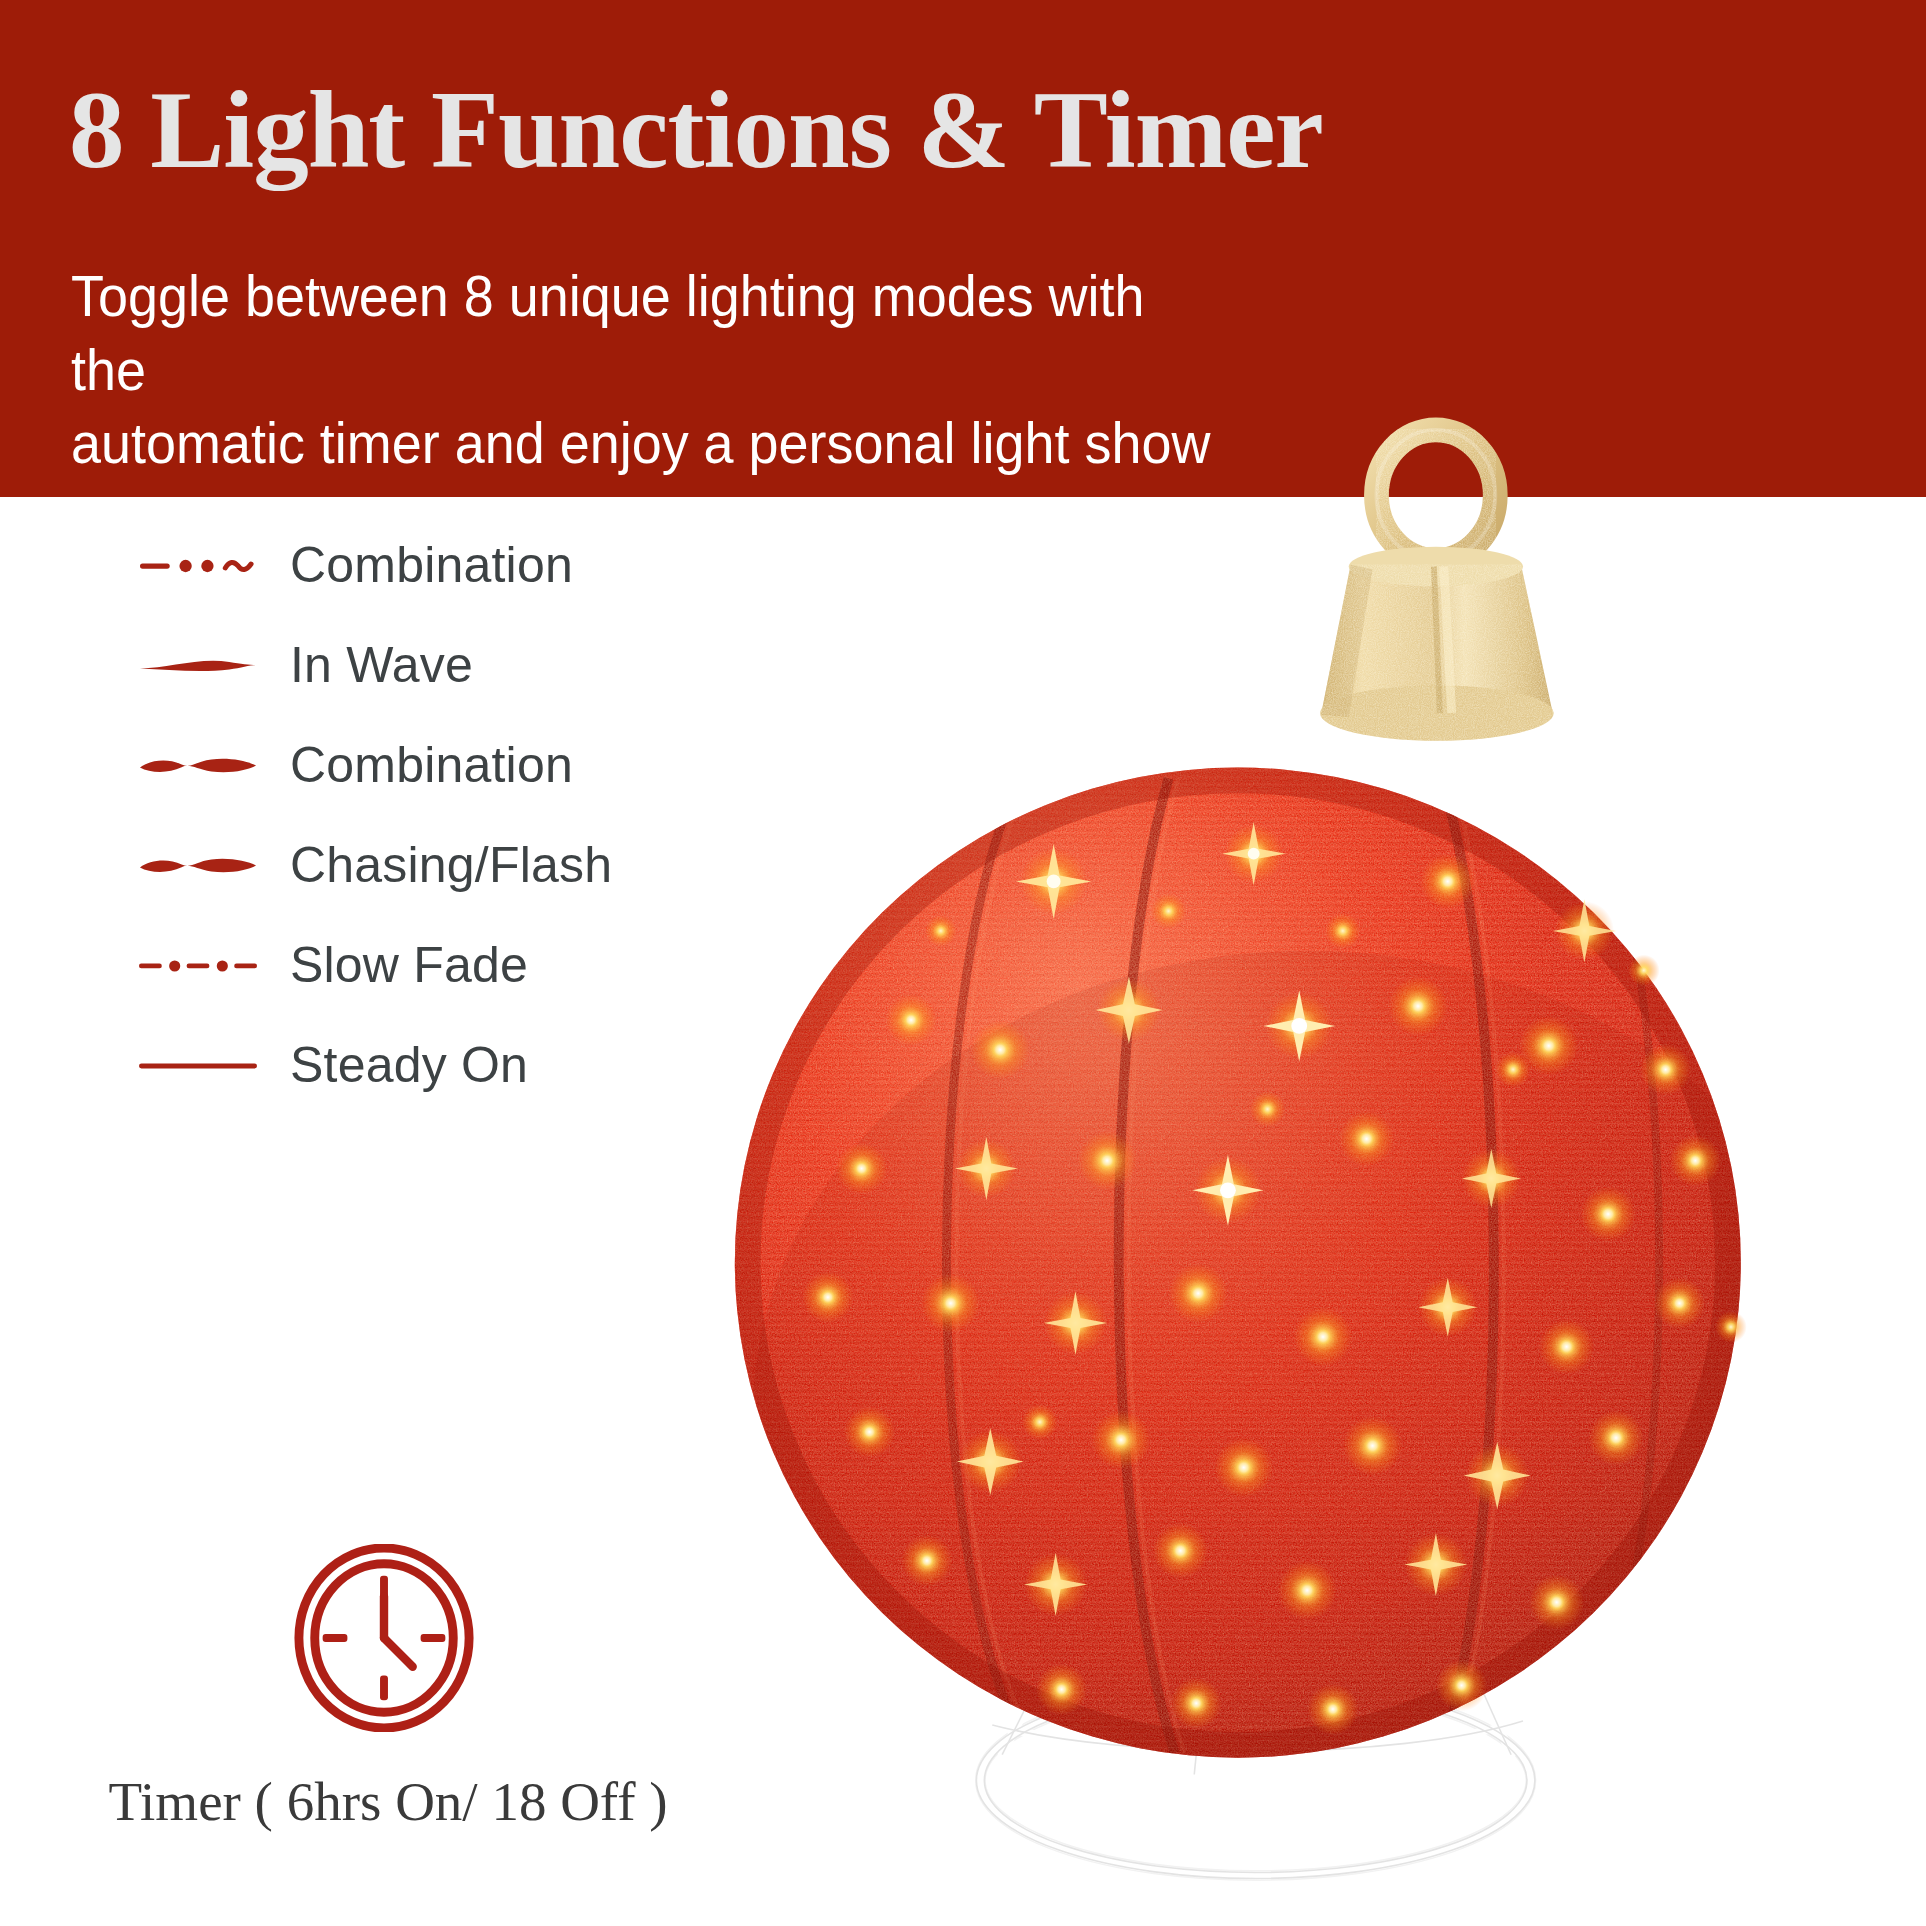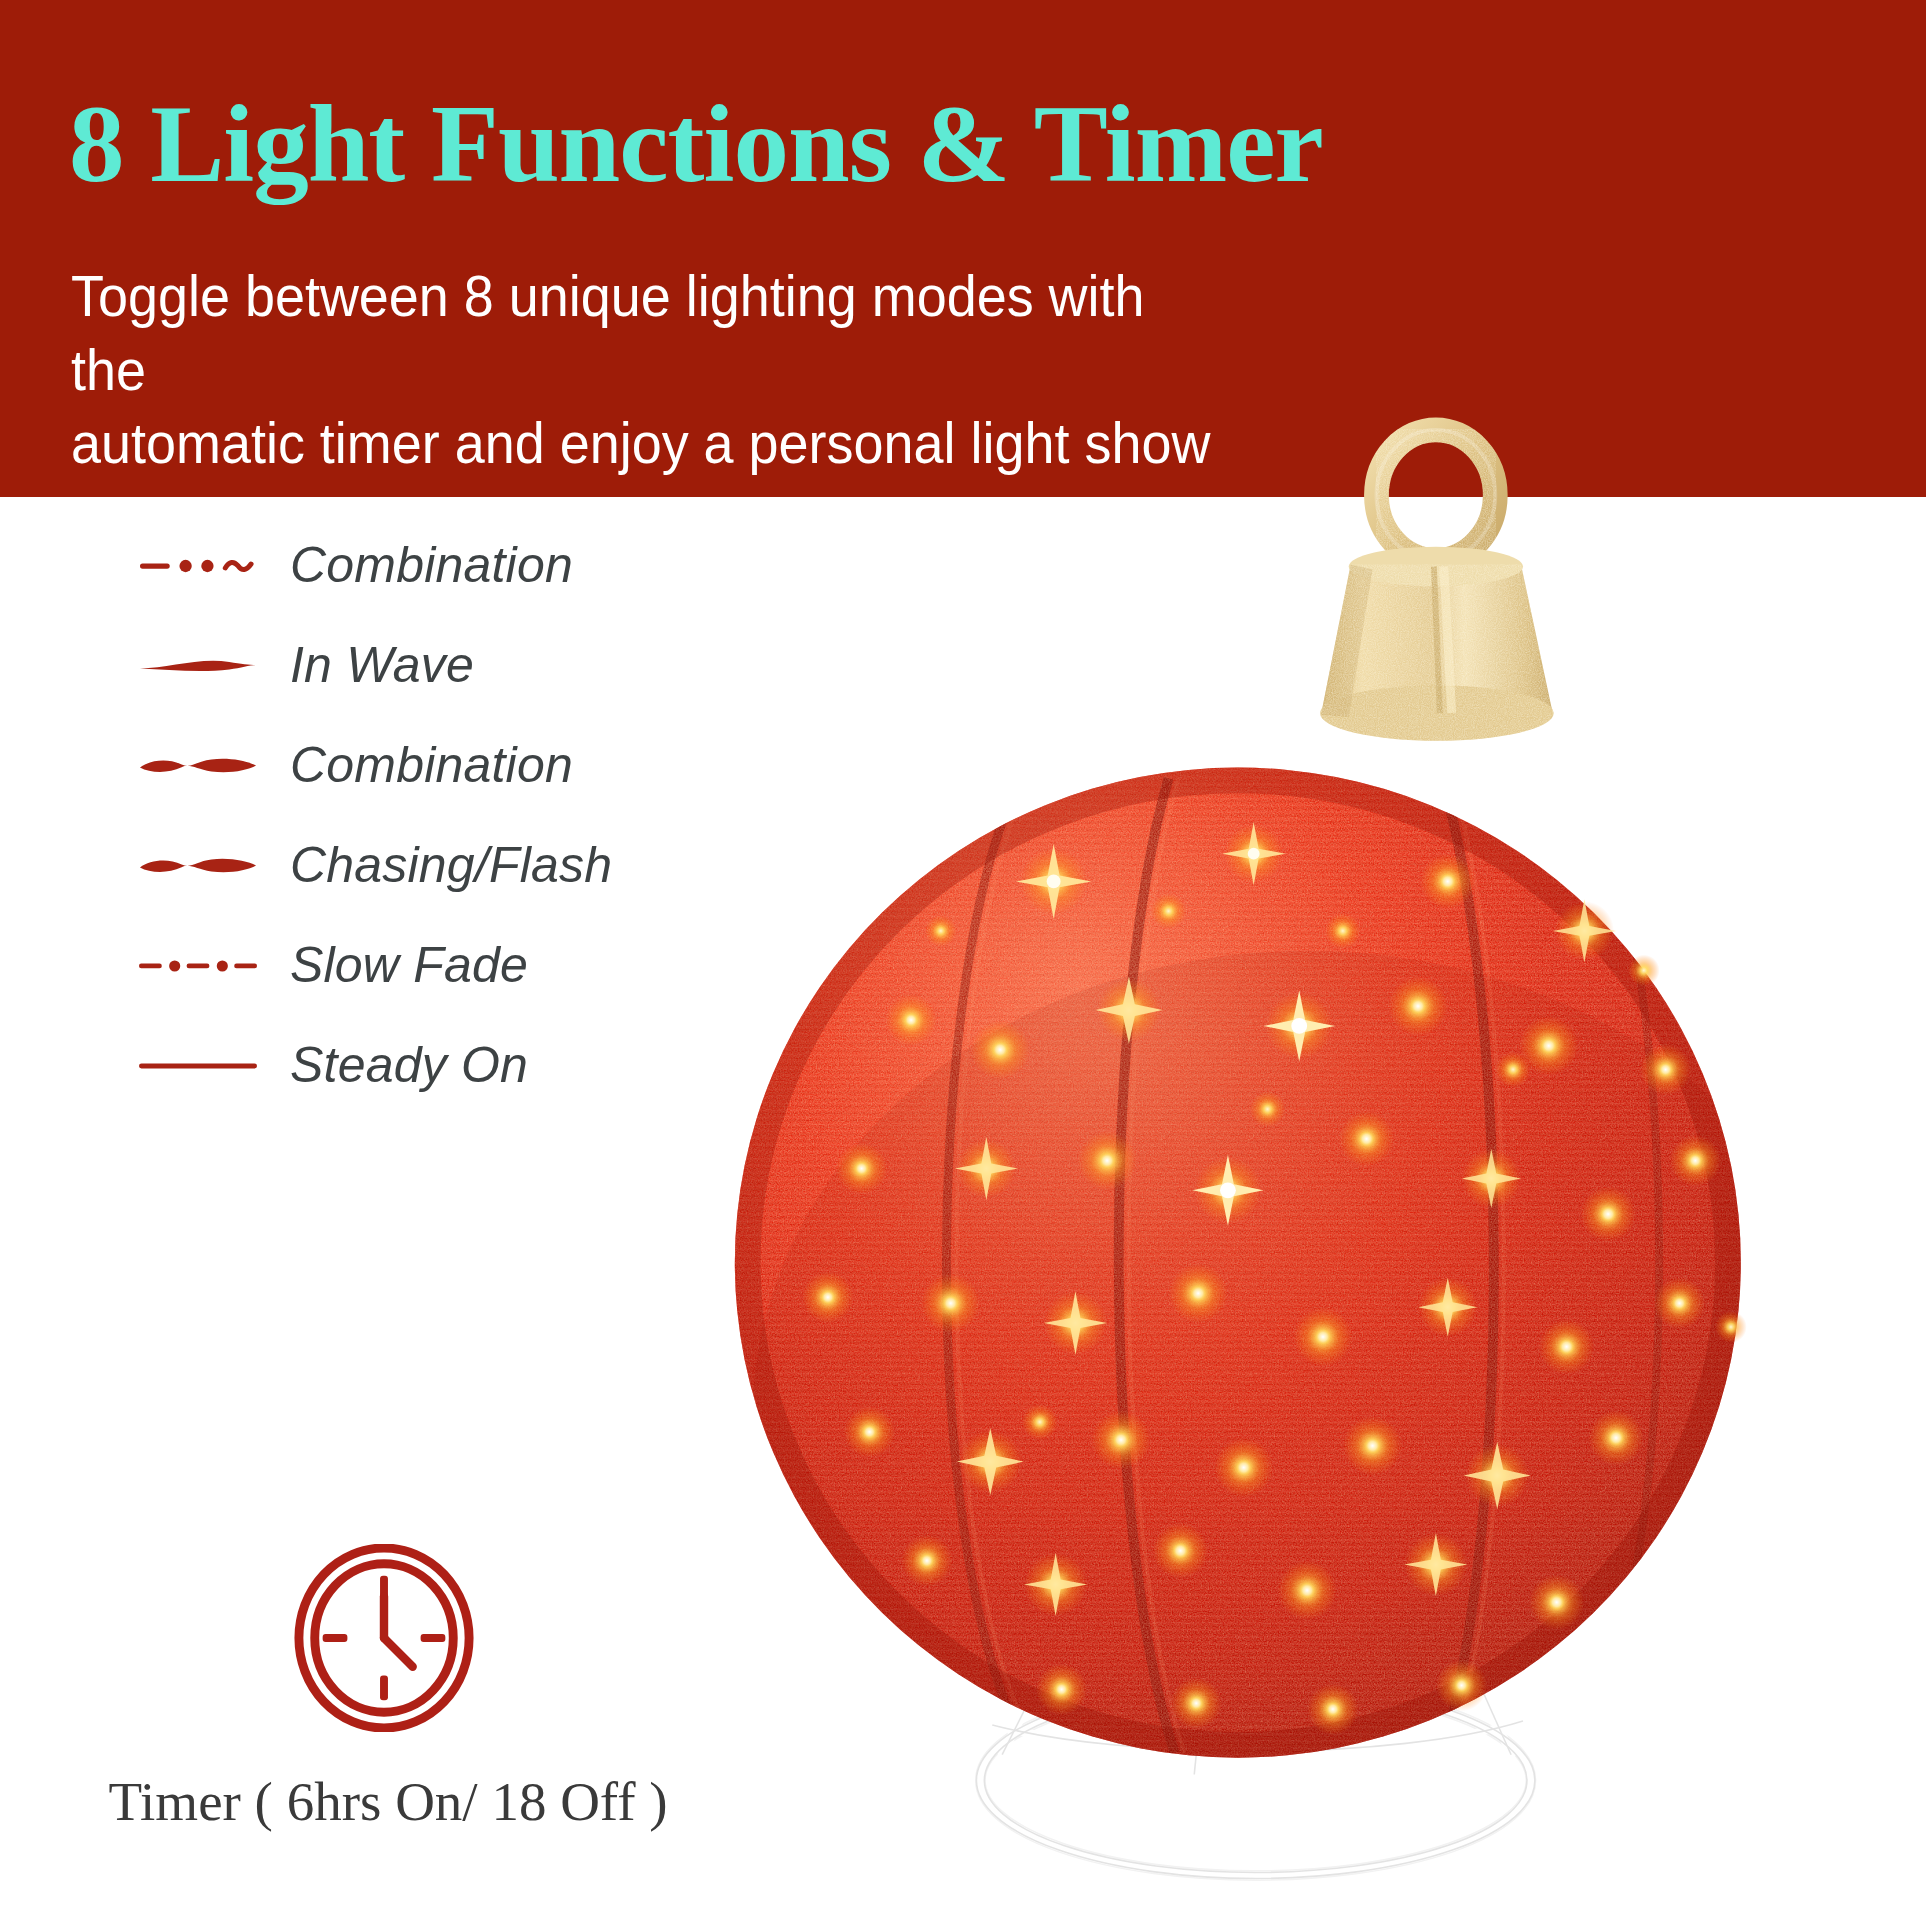--- a/index.html
+++ b/index.html
@@ -10,45 +10,45 @@
     overflow:hidden;position:relative;
   }
   .page{position:relative;width:1927px;height:1927px;overflow:hidden;background:#fff;}
 
   
   .header{
     position:absolute;left:0;top:0;width:1927px;height:497px;
     background:#9E1C08;
   }
   .header-title{
-    position:absolute;left:69px;top:88px;
+    position:absolute;left:69px;top:74px;
     font-family:"Liberation Serif", serif;
     font-weight:700;
     font-size:111px;
     line-height:1.0;
-    color:#5eead4;
+    color:#e5e5e5;
     letter-spacing:-1px;
     white-space:nowrap;
   }
   .header-sub{
     position:absolute;left:71px;top:259px;
     width:1247px;
     font-family:"Liberation Sans", sans-serif;
     font-weight:400;
     font-size:58px;
     line-height:1.27;
     color:#ffffff;
     transform:scaleX(0.93);
     transform-origin:left top;
   }
   .header-sub span{display:block;}
 
   
   .modes{
-    position:absolute;left:0;top:515px;width:752px;font-style:italic;
+    position:absolute;left:0;top:515px;width:752px;
   }
   .mode-row{
     position:relative;
     height:100px;
     display:flex;align-items:center;
   }
   .mode-icon{
     width:139px;min-width:139px;height:59px;
     margin-left:129px;
     display:flex;align-items:center;justify-content:center;

